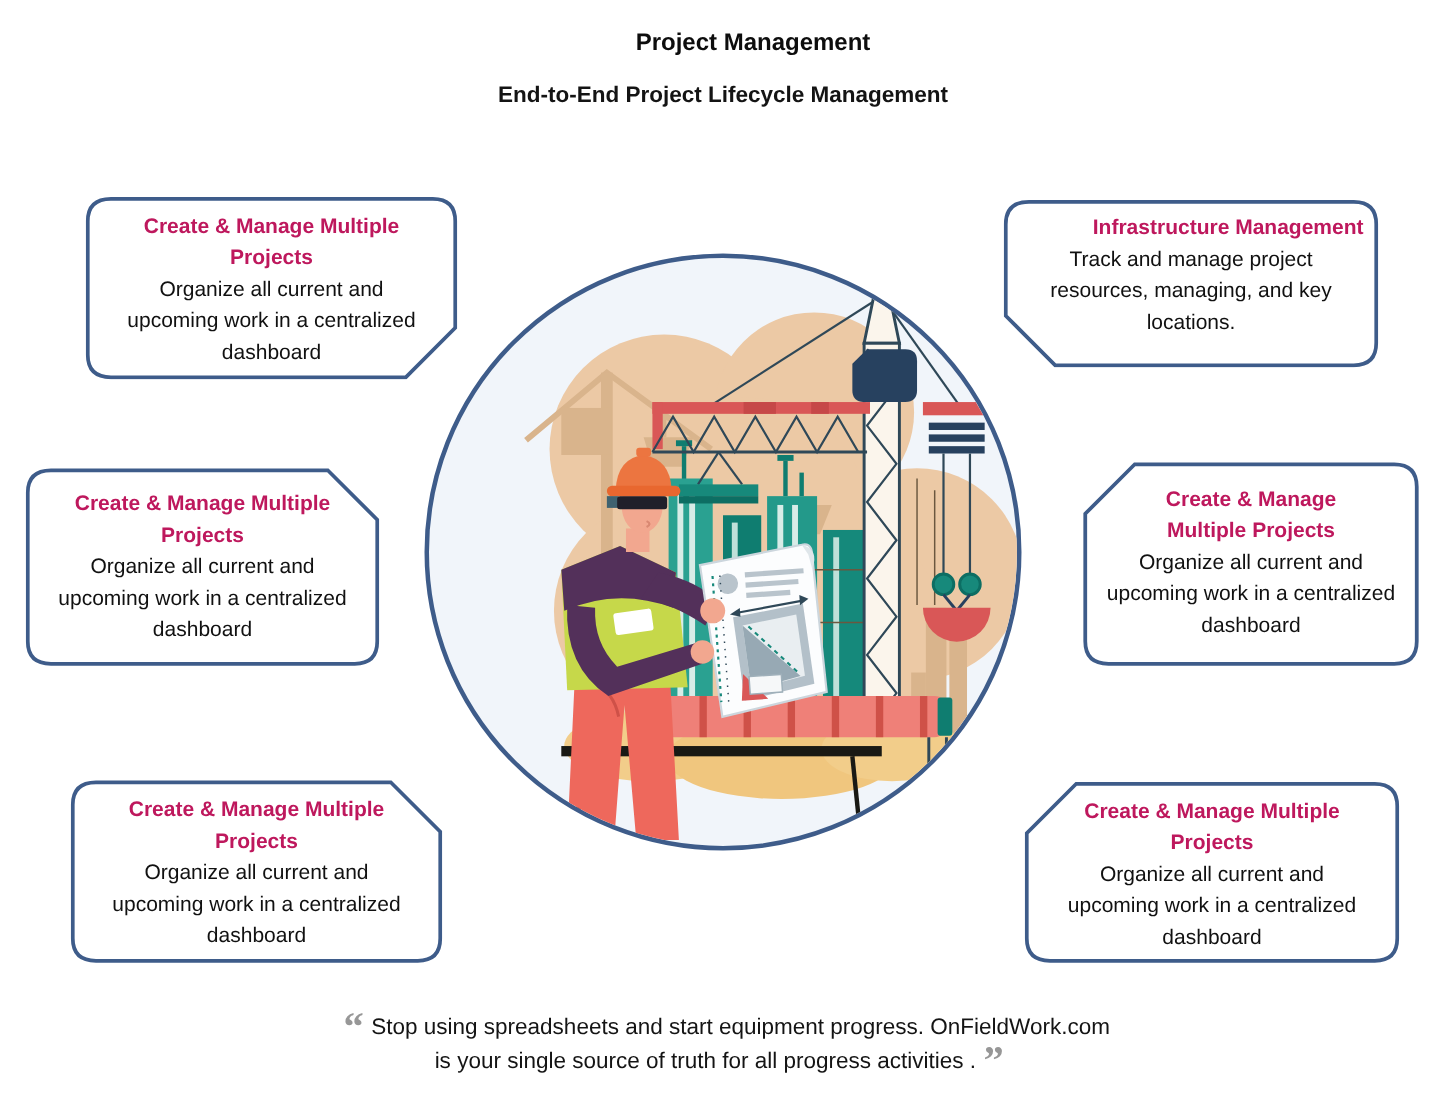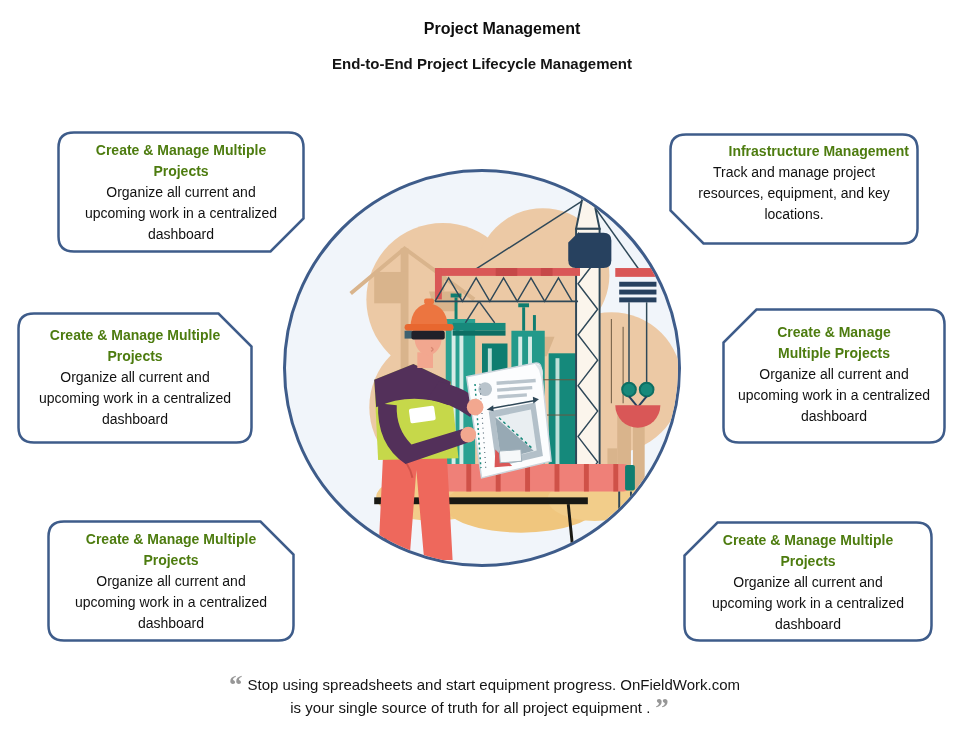--- a/index.html
+++ b/index.html
@@ -9,21 +9,21 @@
   #page-title{top:20px;font-size:16px;font-weight:700;color:#0d0d0d;margin-left:40px;}
   #page-subtitle{top:55px;font-size:15px;color:#141414;}
   
   .circle{position:absolute;left:283px;top:169px;width:392px;height:392px;
           border:3px solid #3e5c8a;border-radius:50%;background:#f1f5fa;overflow:hidden;}
   .circle svg{position:absolute;left:0;top:0;width:392px;height:392px;}
   
   .callout{position:absolute;}
   .callout > svg{position:absolute;left:0;top:0;}
   .co-text{position:relative;text-align:center;font-size:14px;line-height:21px;padding:0 10px;}
-  .co-title{color:#4d7c0f;font-weight:700;max-width:214px;margin:0 auto;}
+  .co-title{color:#be185d;font-weight:700;max-width:214px;margin:0 auto;}
   .co-body{color:#111;max-width:206px;margin:0 auto;}
   #co-tl{left:57px;top:131px;width:248px;height:122px;}  #co-tl .co-text{padding-top:9px;}
   #co-ml{left:17px;top:312px;width:236px;height:132px;}  #co-ml .co-text{padding-top:13px;}
   #co-bl{left:47px;top:520px;width:248px;height:122px;}  #co-bl .co-text{padding-top:9px;}
   #co-tr{left:669px;top:133px;width:250px;height:112px;} #co-tr .co-text{padding-top:8px;}
   #co-tr .co-title{max-width:none;text-align:right;}
   #co-mr{left:722px;top:308px;width:224px;height:136px;} #co-mr .co-text{padding-top:14px;}
   #co-mr .co-title{max-width:165px;}
   #co-br{left:683px;top:521px;width:250px;height:121px;} #co-br .co-text{padding-top:9px;}
   
@@ -215,21 +215,21 @@
     <div class="co-body">Organize all current and upcoming work in a centralized dashboard</div>
   </div>
 </div>
 
 <div class="callout" id="co-tr">
   <svg width="250" height="112">
     <path d="M17 1.5 H233.5 Q248.5 1.5 248.5 16.5 V95.5 Q248.5 110.5 233.5 110.5 H34.5 L1.5 77.5 V16.5 Q1.5 1.5 17 1.5 Z" fill="#ffffff" stroke="#3e5c8a" stroke-width="2.5"></path>
   </svg>
   <div class="co-text">
     <div class="co-title">Infrastructure Management</div>
-    <div class="co-body">Track and manage project resources, equipment, and key locations.</div>
+    <div class="co-body">Track and manage project resources, managing, and key locations.</div>
   </div>
 </div>
 
 <div class="callout" id="co-mr">
   <svg width="224" height="136">
     <path d="M34.5 1.5 H207.5 Q222.5 1.5 222.5 16.5 V119.5 Q222.5 134.5 207.5 134.5 H17 Q1.5 134.5 1.5 119.5 V34.5 Z" fill="#ffffff" stroke="#3e5c8a" stroke-width="2.5"></path>
   </svg>
   <div class="co-text">
     <div class="co-title">Create &amp; Manage Multiple Projects</div>
     <div class="co-body">Organize all current and upcoming work in a centralized dashboard</div>
@@ -241,14 +241,14 @@
     <path d="M34.5 1.5 H233.5 Q248.5 1.5 248.5 16.5 V104.5 Q248.5 119.5 233.5 119.5 H17 Q1.5 119.5 1.5 104.5 V34.5 Z" fill="#ffffff" stroke="#3e5c8a" stroke-width="2.5"></path>
   </svg>
   <div class="co-text">
     <div class="co-title">Create &amp; Manage Multiple Projects</div>
     <div class="co-body">Organize all current and upcoming work in a centralized dashboard</div>
   </div>
 </div>
 
 <div class="quote">
   <div><span class="qmark">“</span><span>Stop using spreadsheets and start equipment progress. OnFieldWork.com</span></div>
-  <div><span>is your single source of truth for all project equipment .</span><span class="qmark">”</span></div>
+  <div><span>is your single source of truth for all progress activities .</span><span class="qmark">”</span></div>
 </div>
 
 </body></html>

